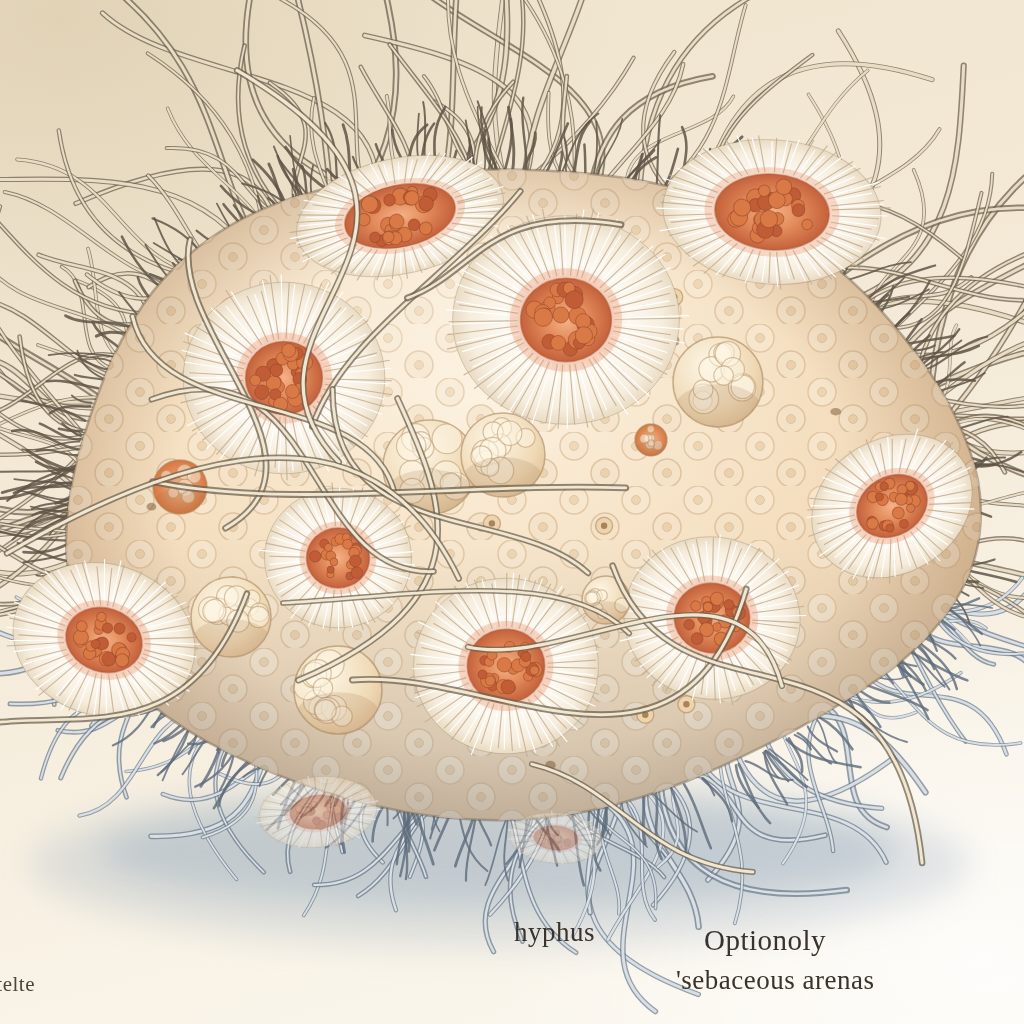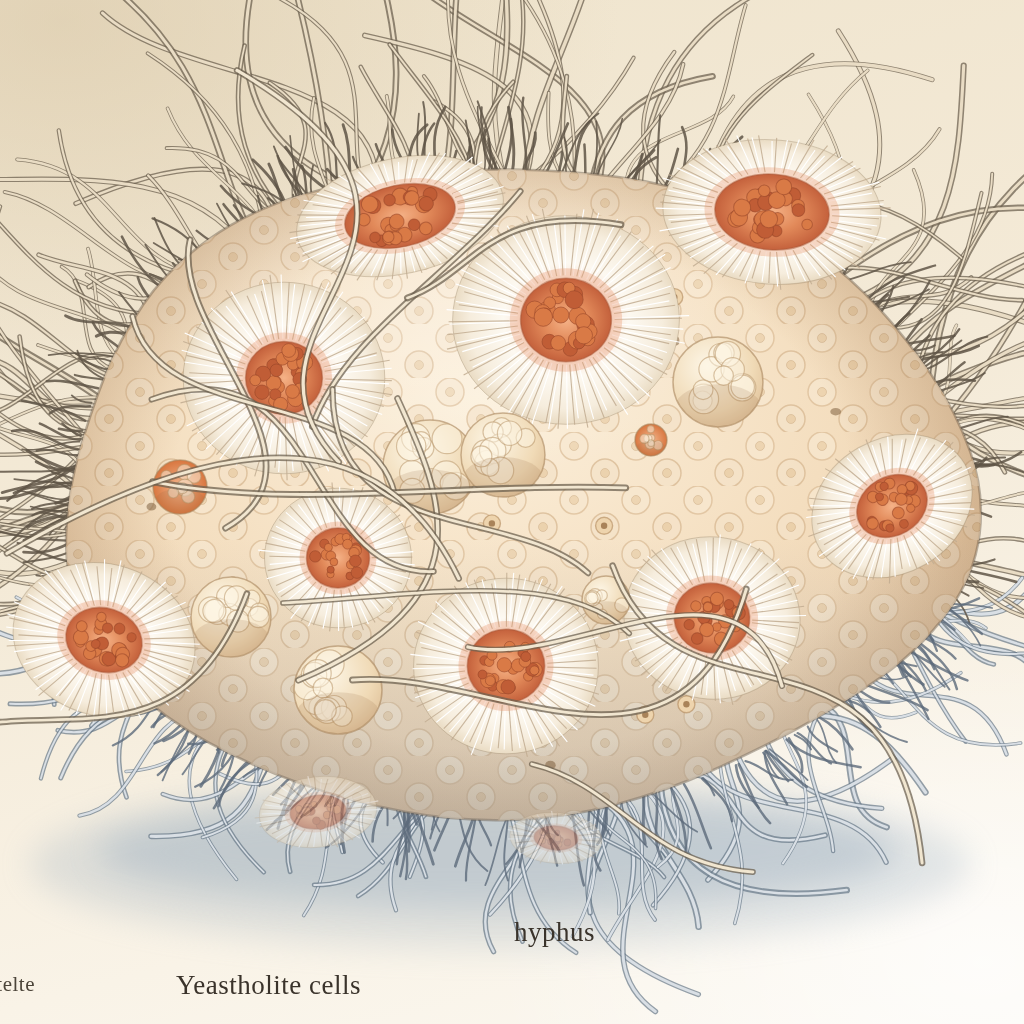--- a/index.html
+++ b/index.html
@@ -2106,16 +2106,19 @@
         <path d="M152.5,481.7C290.4,509.8 467.3,482.2 625.7,487.9" fill="none" stroke="rgba(109,97,80,0.75)" stroke-width="6.9" stroke-linecap="round"></path>
         <path d="M152.5,481.7C290.4,509.8 467.3,482.2 625.7,487.9" fill="none" stroke="#f1e6d0" stroke-width="2.8" stroke-linecap="round"></path>
         <path d="M588.1,573C512.1,503.2 331.8,548 332.6,389.2" fill="none" stroke="rgba(109,97,80,0.75)" stroke-width="6.4" stroke-linecap="round"></path>
         <path d="M588.1,573C512.1,503.2 331.8,548 332.6,389.2" fill="none" stroke="#f1e6d0" stroke-width="2.8" stroke-linecap="round"></path>
         <path d="M458.8,578.5C391.2,436.8 254,408.9 6.9,553.3" fill="none" stroke="rgba(109,97,80,0.75)" stroke-width="6.4" stroke-linecap="round"></path>
         <path d="M458.8,578.5C391.2,436.8 254,408.9 6.9,553.3" fill="none" stroke="#f1e6d0" stroke-width="3.1" stroke-linecap="round"></path>
       </g>
   </svg>
 
   <div class="label lbl-edge">ttelte</div>
-  <div class="label lbl-yeast">Yeastholite cells</div>
   <div class="label lbl-hyphae">hyphus</div>
+  <div class="label lbl-seb">
+    <div class="seb1">Optionoly</div>
+    <div class="seb2">'sebaceous arenas</div>
+  </div>
 
 </div>
 
 </body></html>

